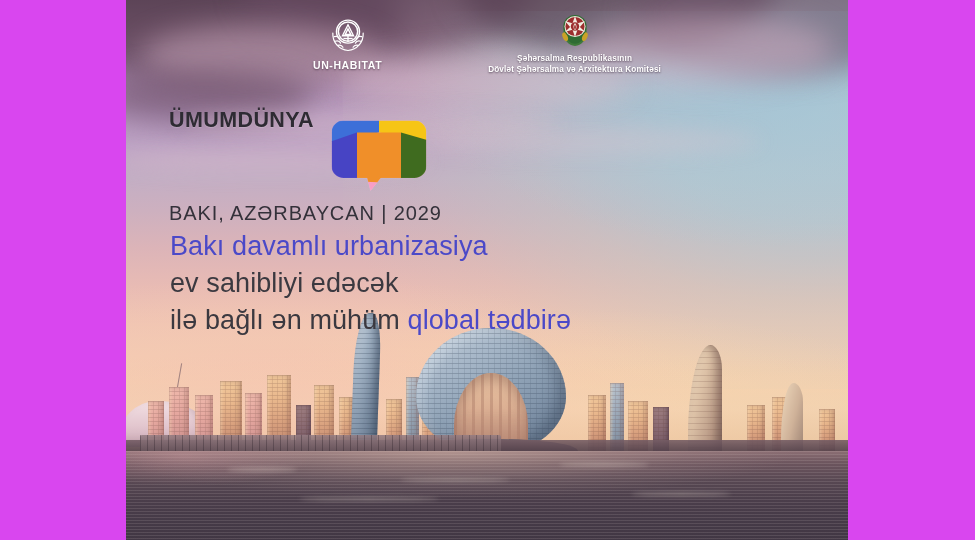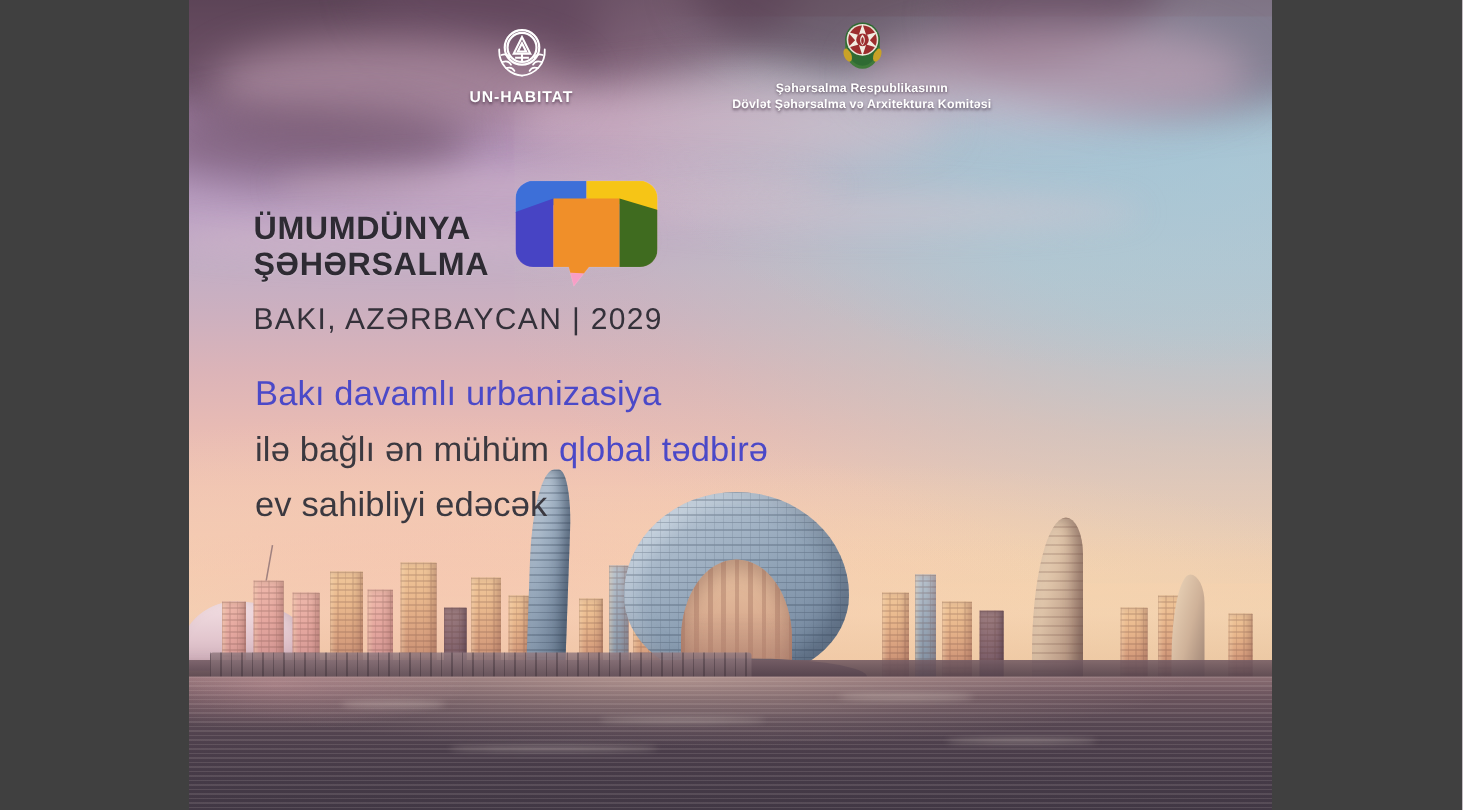--- a/index.html
+++ b/index.html
@@ -3,21 +3,21 @@
 <meta charset="utf-8">
 <title>WUF13 Baku Promo Banner</title>
 <style>
   * { margin:0; padding:0; box-sizing:border-box; }
   html,body{
     width:975px; height:540px; overflow:hidden;
     background:#ffffff;
     font-family:"Liberation Sans","DejaVu Sans",sans-serif;
   }
   #stage{
-    position:relative; width:975px; height:540px; background:#404040;
+    position:relative; width:975px; height:540px; background:#d946ef;
   }
   
   #poster{
     position:absolute; left:126px; top:0; width:722px; height:540px;
     overflow:hidden; background:#b89bbb;
   }
 
   
   .sky-base{
     position:absolute; inset:0;
@@ -242,32 +242,31 @@
     letter-spacing:.15px; text-shadow:0 1px 2px rgba(40,20,40,.6);
   }
 
   
   #lockup{ position:absolute; left:43px; top:108px; }
   .lock-top{ display:flex; align-items:flex-start; }
   .wuf-words{
     font-size:21.5px; font-weight:bold; line-height:24px;
     color:#2e2b33; letter-spacing:.4px;
     text-shadow:0 1px 1px rgba(255,255,255,.18);
-    margin-top:32px;
   }
   .wuf-cube{ margin-left:14px; margin-top:-1px; width:102px; height:88px; display:block; }
   .wuf-sub{
     margin-top:7px; font-size:20px; color:#34313a; letter-spacing:.9px;
     white-space:nowrap;
   }
 
   
   #headline{
-    position:absolute; left:44px; top:244px; width:560px;
-    font-size:23px; line-height:37px; letter-spacing:.1px;
+    position:absolute; left:44px; top:228px; width:560px;
+    font-size:27px; line-height:37px; letter-spacing:.1px;
     color:#3b3940;
   }
   .hl-line{ white-space:nowrap; }
   .hl-accent{ color:#4b49c8; }
 
   
   #hashtag{
     position:absolute; right:28px; bottom:18px;
     font-size:37px; font-weight:bold; letter-spacing:.6px;
     color:#f5b91d;
@@ -402,21 +401,20 @@
           <div>Dövlət Şəhərsalma və Arxitektura Komitəsi</div>
         </div>
       </div>
 
     </div>
 
     <div id="lockup">
       <div class="lock-top">
         <div class="wuf-words">
           <div>ÜMUMDÜNYA</div>
-          <div>ŞƏHƏRSALMA</div>
         </div>
 
         <svg class="wuf-cube" viewBox="0 0 120 104">
           <defs>
             <clipPath id="cubeClip">
               <path d="M18 16 H102 A14 14 0 0 1 116 30 V70 A14 14 0 0 1 102 84 H62 L50 99 L46 84 H18 A14 14 0 0 1 4 70 V30 A14 14 0 0 1 18 16 Z"></path>
             </clipPath>
           </defs>
           <g clip-path="url(#cubeClip)">
             <rect x="0" y="0" width="120" height="104" fill="#f4a7c8"></rect>
@@ -437,19 +435,19 @@
             <polygon points="0,42 34,30 34,88 0,104" fill="#ffffff" opacity="0.07"></polygon>
           </g>
           <path d="M18 16 H102 A14 14 0 0 1 116 30 V70 A14 14 0 0 1 102 84 H62 L50 99 L46 84 H18 A14 14 0 0 1 4 70 V30 A14 14 0 0 1 18 16 Z" fill="none" stroke="rgba(255,255,255,0.08)" stroke-width="1"></path>
         </svg>
       </div>
       <div class="wuf-sub">BAKI, AZƏRBAYCAN | 2029</div>
     </div>
 
     <div id="headline">
       <div class="hl-line hl-accent">Bakı davamlı urbanizasiya</div>
+      <div class="hl-line">ev sahibliyi edəcək</div>
       <div class="hl-line"><span>ilə bağlı ən mühüm </span><span class="hl-accent">qlobal tədbirə</span></div>
-      <div class="hl-line">ev sahibliyi edəcək</div>
     </div>
 
 
   </div>
 </div>
 
 </body></html>

